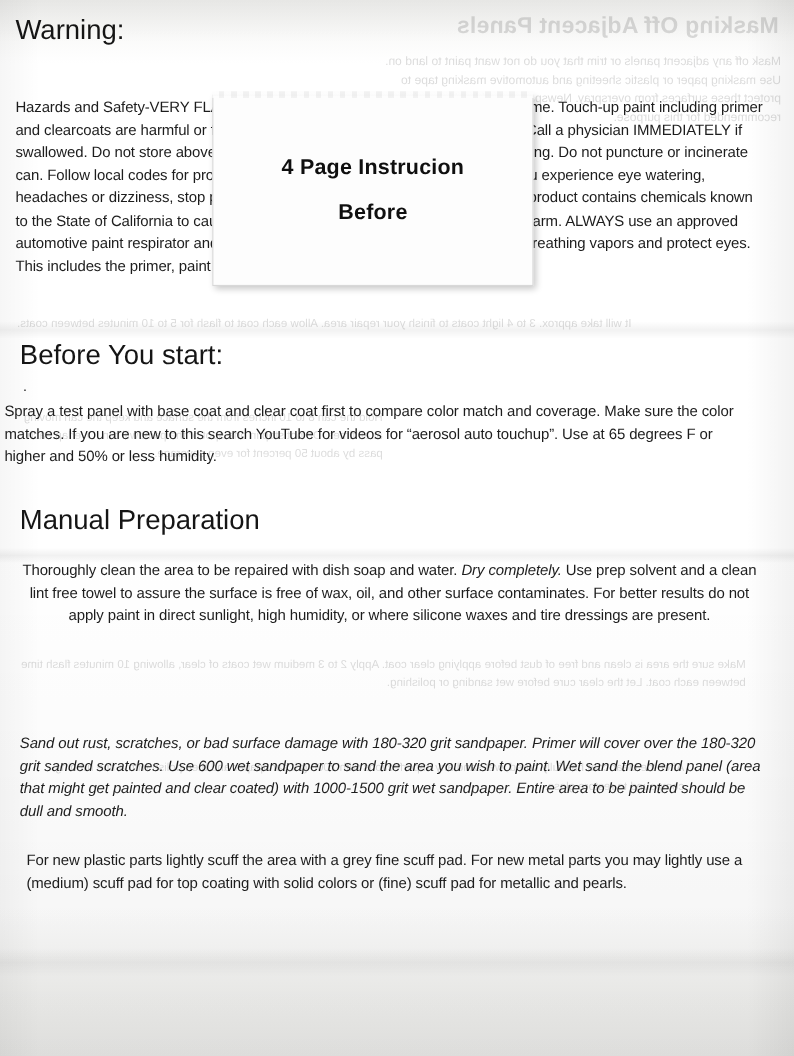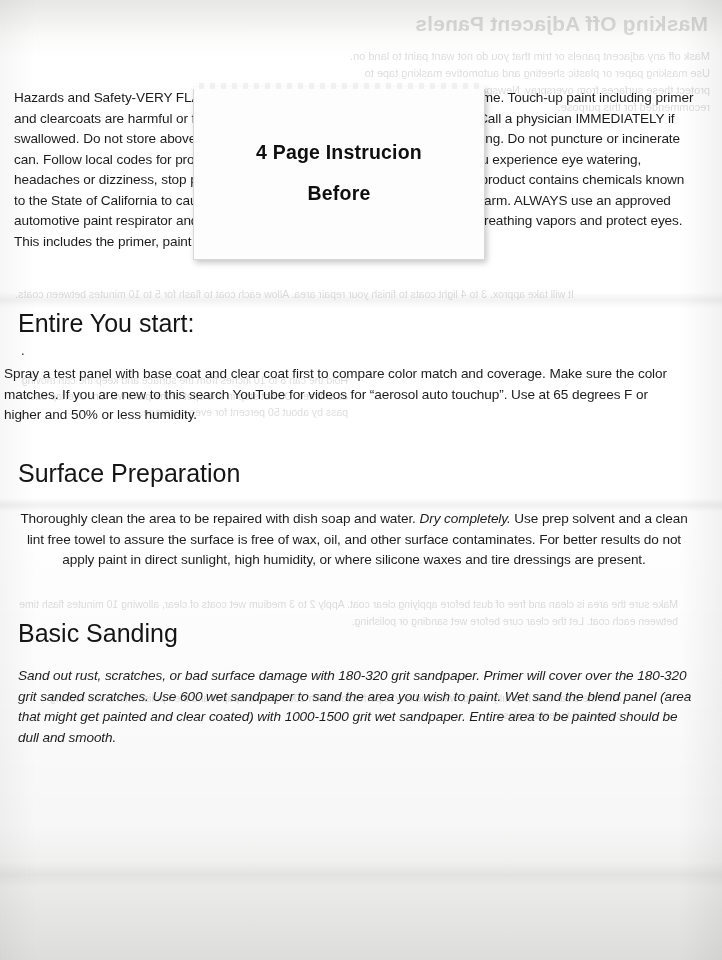--- a/index.html
+++ b/index.html
@@ -191,31 +191,32 @@
 
   <div class="bleed bleed-title">Masking Off Adjacent Panels</div>
   <div class="bleed bleed-p1">Mask off any adjacent panels or trim that you do not want paint to land on. Use masking paper or plastic sheeting and automotive masking tape to protect these surfaces from overspray. Newspaper can bleed ink so it is not recommended for this purpose.</div>
   <div class="bleed bleed-p2">It will take approx. 3 to 4 light coats to finish your repair area. Allow each coat to flash for 5 to 10 minutes between coats.</div>
   <div class="bleed bleed-p3">Hold the can 8 to 10 inches from the surface and keep the can moving at all times. Do not stop in one spot or the paint will run. Overlap each pass by about 50 percent for even coverage.</div>
   <div class="bleed bleed-p4">Make sure the area is clean and free of dust before applying clear coat. Apply 2 to 3 medium wet coats of clear, allowing 10 minutes flash time between each coat. Let the clear cure before wet sanding or polishing.</div>
   <div class="bleed bleed-p5">After the clear coat has fully cured, wet sand any imperfections with 2000 grit sandpaper and then polish with a fine rubbing compound to restore gloss.</div>
 
   <div class="doc">
 
+    <h1 class="section warning-title">Warning:</h1>
     <p class="body warning-text">Hazards and Safety-VERY FLAMMABLE. Keep away from heat, sparks and flame. Touch-up paint including primer and clearcoats are harmful or fatal if swallowed. Keep out of reach of children. Call a physician IMMEDIATELY if swallowed. Do not store above 120F. DO NOT STORE IN CAR and avoid freezing. Do not puncture or incinerate can. Follow local codes for proper disposal. Use with adequate ventilation. If you experience eye watering, headaches or dizziness, stop product use immediately and call physician. This product contains chemicals known to the State of California to cause birth defects, cancer and other reproductive harm. ALWAYS use an approved automotive paint respirator and WEAR safety goggles when spraying to avoid breathing vapors and protect eyes. This includes the primer, paint and clearcoat.</p>
 
-    <h1 class="section before-title">Entire You start:</h1>
+    <h1 class="section before-title">Before You start:</h1>
     <div class="before-dot">.</div>
     <p class="body before-text">Spray a test panel with base coat and clear coat first to compare color match and coverage. Make sure the color matches.  If you are new to this search YouTube for videos for “aerosol auto touchup”.  Use at 65 degrees F or higher and 50% or less humidity.</p>
 
-    <h1 class="section surface-title">Surface Preparation</h1>
+    <h1 class="section surface-title">Manual Preparation</h1>
     <p class="body surface-text">Thoroughly clean the area to be repaired with dish soap and water.  <span class="em">Dry completely.</span> Use prep solvent and a clean lint free towel to assure the surface is free of wax, oil, and other surface contaminates. For better results do not apply paint in direct sunlight, high humidity, or where silicone waxes and tire dressings are present.</p>
 
-    <h1 class="section sanding-title">Basic Sanding</h1>
     <p class="body sanding-text1">Sand out rust, scratches, or bad surface damage with 180-320 grit sandpaper. Primer will cover over the 180-320 grit sanded scratches. Use 600 wet sandpaper to sand the area you wish to paint. Wet sand the blend panel (area that might get painted and clear coated) with 1000-1500 grit wet sandpaper. Entire area to be painted should be dull and smooth.</p>
+    <p class="body sanding-text2">For new plastic parts lightly scuff the area with a grey fine scuff pad. For new metal parts you may lightly use a (medium) scuff pad for top coating with solid colors or (fine) scuff pad for metallic and pearls.</p>
 
   </div>
 
   <div class="label-card">
     <div class="label-line">4 Page Instrucion</div>
     <div class="label-line">Before</div>
   </div>
 
 </div>
 

